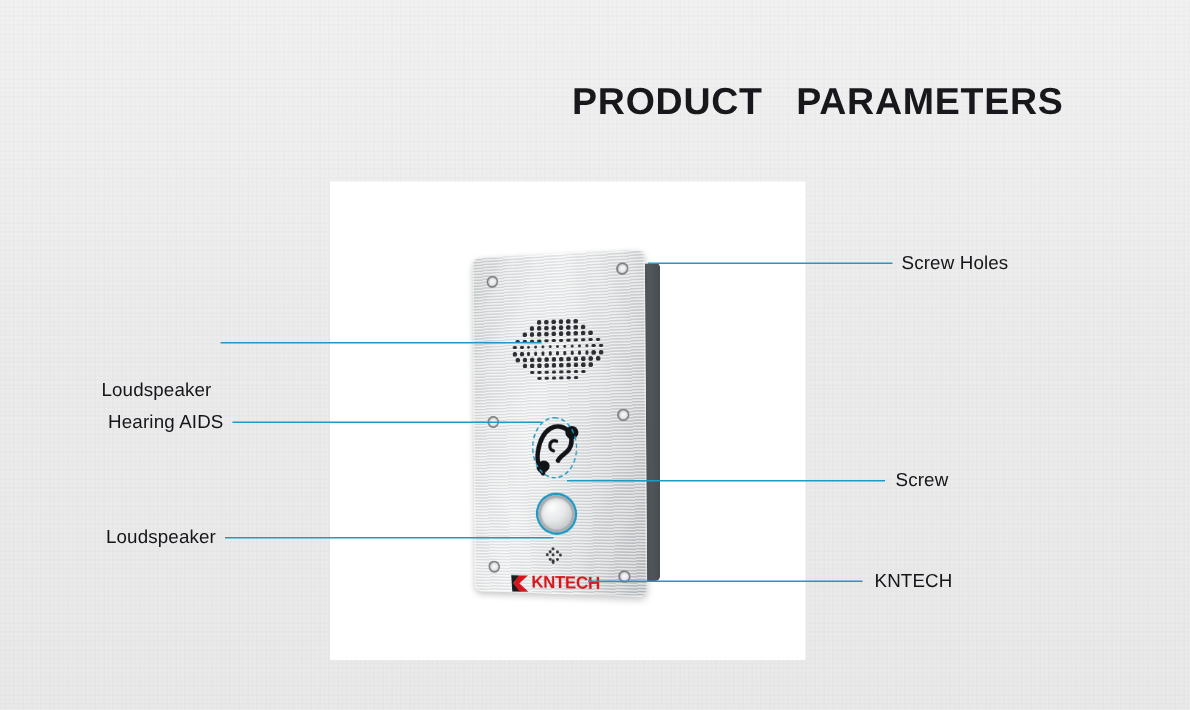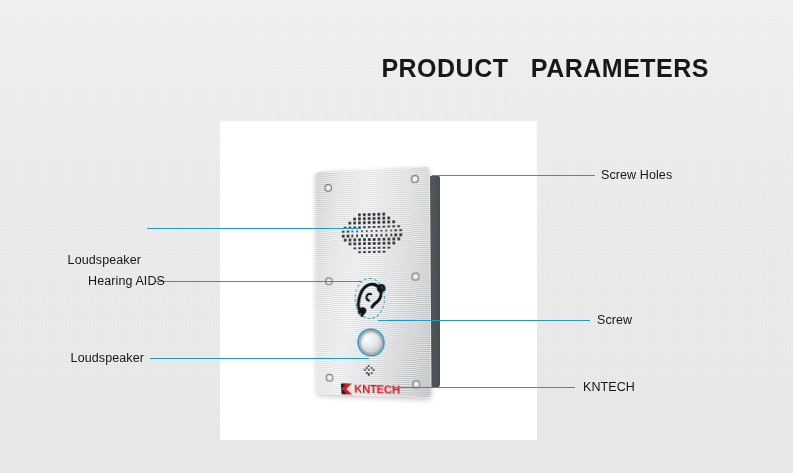--- a/index.html
+++ b/index.html
@@ -387,20 +387,20 @@
 
   <div class="leader" style="left:147px; top:228px; width:214px;"></div>
   <div class="leader" style="left:155px; top:281px; width:206px;"></div>
   <div class="leader" style="left:150px; top:358px; width:219px;"></div>
 
   <div class="leader" style="left:432px; top:175px; width:163px;"></div>
   <div class="leader" style="left:378px; top:320px; width:212px;"></div>
   <div class="leader" style="left:392px; top:387px; width:183px;"></div>
 
   <div class="callout-label left" style="left:0; top:221px; width:141px;margin-top:32px;">Loudspeaker</div>
-  <div class="callout-label left" style="left:16px; top:274px; width:149px;">Hearing AIDS</div>
+  <div class="callout-label left" style="left:0; top:274px; width:149px;">Hearing AIDS</div>
   <div class="callout-label left" style="left:0; top:351px; width:144px;">Loudspeaker</div>
 
   <div class="callout-label right" style="left:601px; top:168px;">Screw Holes</div>
   <div class="callout-label right" style="left:597px; top:313px;">Screw</div>
   <div class="callout-label right" style="left:583px; top:380px;">KNTECH</div>
 
 </div>
 
 </body></html>

